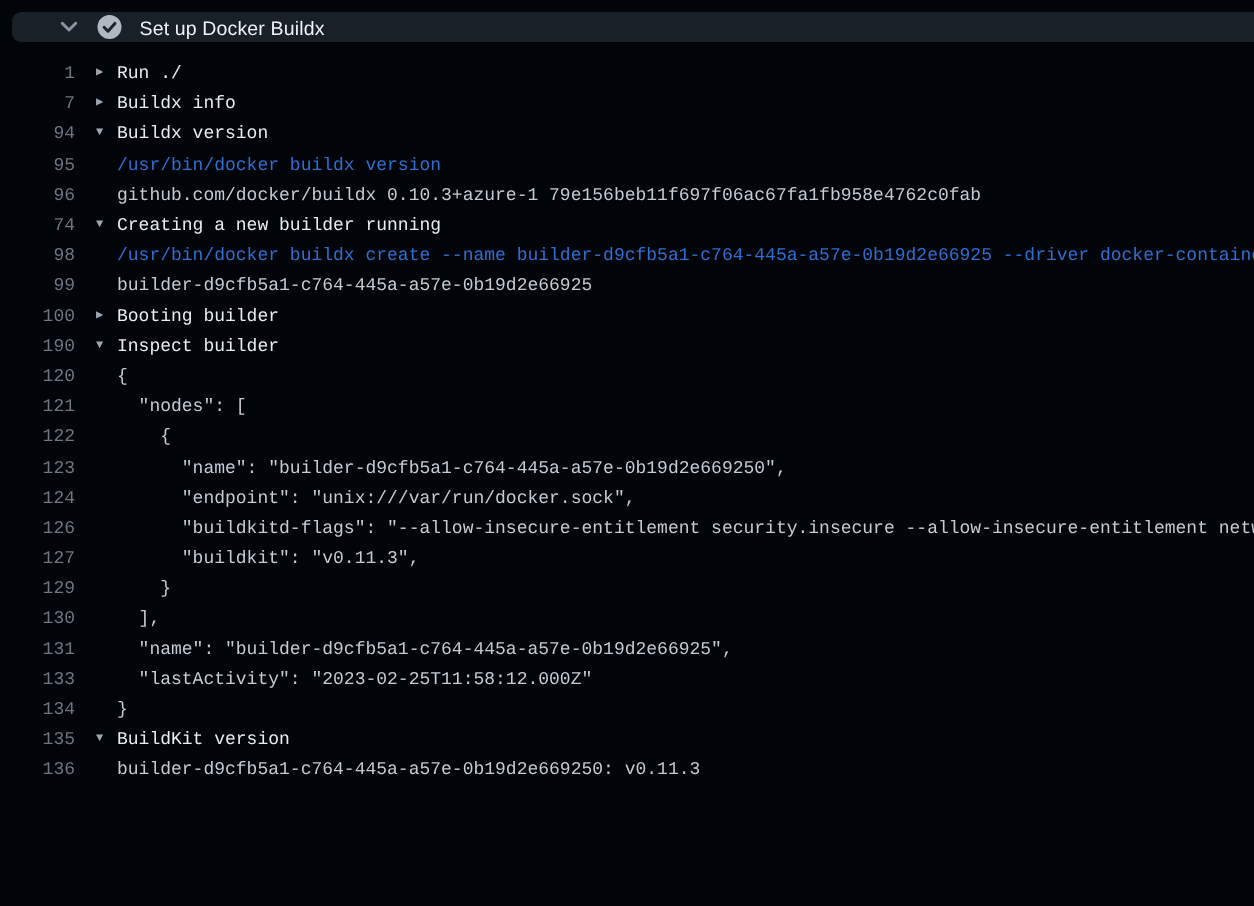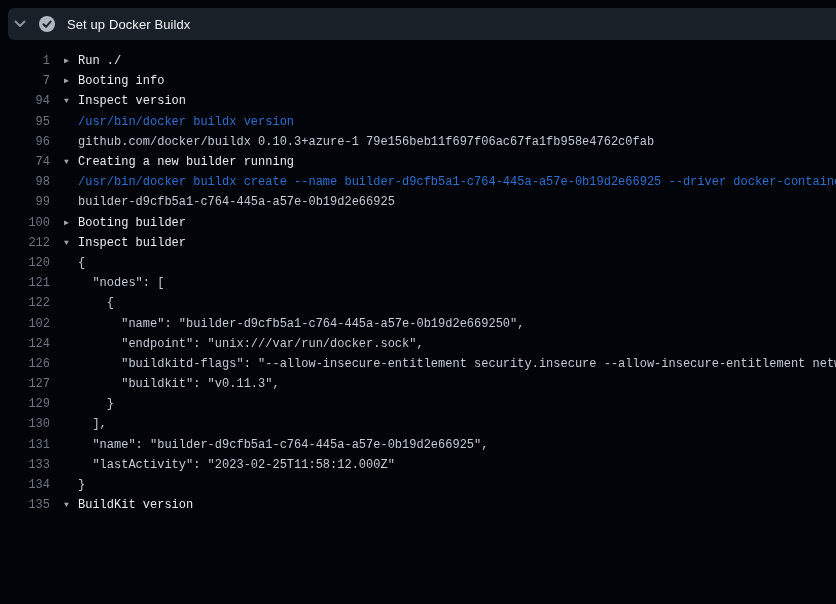--- a/index.html
+++ b/index.html
@@ -6,26 +6,26 @@
   html, body { margin: 0; padding: 0; }
   body {
     width: 836px; height: 604px;
     background: var(--page-bg, #010409);
     overflow: hidden;
     font-family: "Liberation Sans", sans-serif;
   }
   .step-header {
     margin: 8px 0 0 8px;
     width: 828px;
-    height: 32px;
+    height: 20px;
     background: var(--header-bg, #1a2028);
     border-radius: 6px 0 0 6px;
     display: flex;
     align-items: center;
-    padding: 0 4px;
+    padding: 0 30px;
     cursor: pointer;
   }
   .chev { width: 16px; height: 16px; display: inline-flex; align-items: center; justify-content: center; margin-right: 10px; }
   .check { width: 18px; height: 18px; display: inline-flex; align-items: center; justify-content: center; margin-right: 11px; }
   .step-title {
     color: var(--header-text, #f0f3f6);
     font-size: 13px;
     font-weight: 500;
     letter-spacing: .1px;
   }
@@ -72,35 +72,36 @@
     <svg width="18" height="18" viewBox="0 0 18 18">
       <circle cx="9" cy="9" r="8" fill="#afb8c1"></circle>
       <path d="M5.4 9.2 L8 11.8 L12.6 6.6" fill="none" stroke="#1d232b" stroke-width="2" stroke-linecap="round" stroke-linejoin="round"></path>
     </svg>
   </span>
   <span class="step-title">Set up Docker Buildx</span>
 </div>
 
 <div class="log">
     <div class="row group"><span class="ln">1</span><span class="tri">▶</span><span class="txt grp">Run ./</span></div>
-    <div class="row group"><span class="ln">7</span><span class="tri">▶</span><span class="txt grp">Booting info</span></div>
-    <div class="row group"><span class="ln">94</span><span class="tri">▼</span><span class="txt grp">Inspect version</span></div>
+    <div class="row group"><span class="ln">7</span><span class="tri">▶</span><span class="txt grp">Buildx info</span></div>
+    <div class="row group"><span class="ln">94</span><span class="tri">▼</span><span class="txt grp">Buildx version</span></div>
     <div class="row"><span class="ln">95</span><span class="tri"></span><span class="txt cmd">/usr/bin/docker buildx version</span></div>
     <div class="row"><span class="ln">96</span><span class="tri"></span><span class="txt">github.com/docker/buildx 0.10.3+azure-1 79e156beb11f697f06ac67fa1fb958e4762c0fab</span></div>
     <div class="row group"><span class="ln">74</span><span class="tri">▼</span><span class="txt grp">Creating a new builder running</span></div>
     <div class="row"><span class="ln">98</span><span class="tri"></span><span class="txt cmd">/usr/bin/docker buildx create --name builder-d9cfb5a1-c764-445a-a57e-0b19d2e66925 --driver docker-container --buildkitd-flags --allow-insecure-entitlement security.insecure</span></div>
     <div class="row"><span class="ln">99</span><span class="tri"></span><span class="txt">builder-d9cfb5a1-c764-445a-a57e-0b19d2e66925</span></div>
     <div class="row group"><span class="ln">100</span><span class="tri">▶</span><span class="txt grp">Booting builder</span></div>
-    <div class="row group"><span class="ln">212</span><span class="tri">▼</span><span class="txt grp">Inspect builder</span></div>
+    <div class="row group"><span class="ln">190</span><span class="tri">▼</span><span class="txt grp">Inspect builder</span></div>
     <div class="row"><span class="ln">120</span><span class="tri"></span><span class="txt">{</span></div>
     <div class="row"><span class="ln">121</span><span class="tri"></span><span class="txt">  "nodes": [</span></div>
     <div class="row"><span class="ln">122</span><span class="tri"></span><span class="txt">    {</span></div>
-    <div class="row"><span class="ln">102</span><span class="tri"></span><span class="txt">      "name": "builder-d9cfb5a1-c764-445a-a57e-0b19d2e669250",</span></div>
+    <div class="row"><span class="ln">123</span><span class="tri"></span><span class="txt">      "name": "builder-d9cfb5a1-c764-445a-a57e-0b19d2e669250",</span></div>
     <div class="row"><span class="ln">124</span><span class="tri"></span><span class="txt">      "endpoint": "unix:///var/run/docker.sock",</span></div>
     <div class="row"><span class="ln">126</span><span class="tri"></span><span class="txt">      "buildkitd-flags": "--allow-insecure-entitlement security.insecure --allow-insecure-entitlement network.host",</span></div>
     <div class="row"><span class="ln">127</span><span class="tri"></span><span class="txt">      "buildkit": "v0.11.3",</span></div>
     <div class="row"><span class="ln">129</span><span class="tri"></span><span class="txt">    }</span></div>
     <div class="row"><span class="ln">130</span><span class="tri"></span><span class="txt">  ],</span></div>
     <div class="row"><span class="ln">131</span><span class="tri"></span><span class="txt">  "name": "builder-d9cfb5a1-c764-445a-a57e-0b19d2e66925",</span></div>
     <div class="row"><span class="ln">133</span><span class="tri"></span><span class="txt">  "lastActivity": "2023-02-25T11:58:12.000Z"</span></div>
     <div class="row"><span class="ln">134</span><span class="tri"></span><span class="txt">}</span></div>
     <div class="row group"><span class="ln">135</span><span class="tri">▼</span><span class="txt grp">BuildKit version</span></div>
+    <div class="row"><span class="ln">136</span><span class="tri"></span><span class="txt">builder-d9cfb5a1-c764-445a-a57e-0b19d2e669250: v0.11.3</span></div>
   </div>
 
 </body></html>

